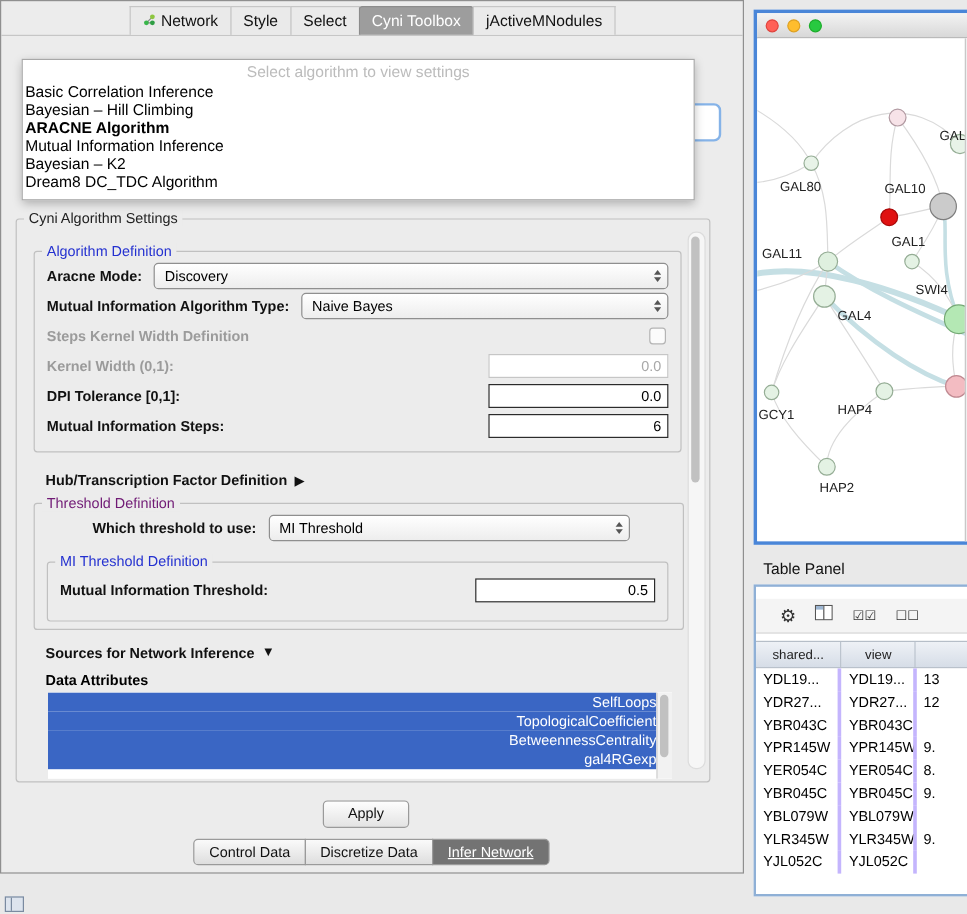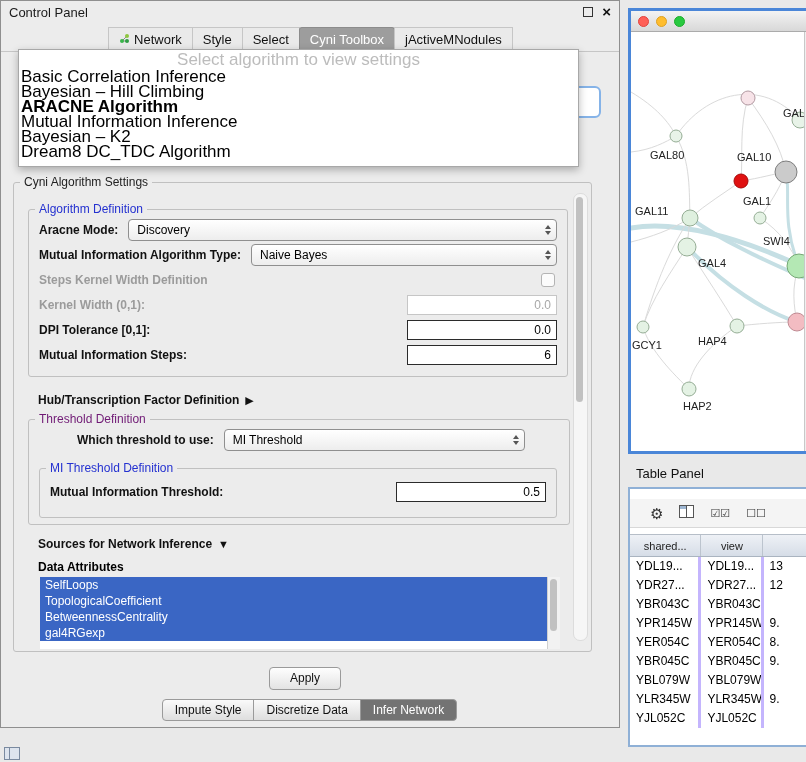--- a/index.html
+++ b/index.html
@@ -17,21 +17,21 @@
   .tabbar { margin-top:4px; height:24px; display:flex; justify-content:center; align-items:flex-end;
     border-bottom:1px solid #c6c6c6; }
   .tab { padding:4px 10px; font-size:13px; background:#eaeaea; border:1px solid #c6c6c6;
     border-bottom:none; margin-right:-1px; color:#111; display:flex; align-items:center; gap:4px; }
   .tab.active { background:#9d9d9d; color:#fff; border-color:#8c8c8c; border-radius:3px 3px 0 0; }
 
   .combo-sliver { position:absolute; left:544px; top:85px; width:52px; height:28px;
     border:2px solid #85b3e8; border-radius:6px; background:#fff; z-index:1; }
 
   .algo-popup { position:absolute; left:17px; top:48px; width:559px; height:116px; z-index:5;
-    background:#fff; border:1px solid #a8a8a8; box-shadow:0 3px 8px rgba(0,0,0,.28); font-size:17px; }
+    background:#fff; border:1px solid #a8a8a8; box-shadow:0 3px 8px rgba(0,0,0,.28); font-size:13px; }
   .popup-header { text-align:center; color:#bcbcbc; height:19px; line-height:19px; }
   .popup-item { height:15px; line-height:15px; padding-left:2px; color:#000; }
   .popup-item.sel { font-weight:bold; }
 
   
   .fieldset { position:absolute; border:1px solid #c0c0c0; border-radius:3px; }
   .legend { position:absolute; top:-8px; left:6px; background:#ececec; padding:0 4px; font-size:12px; }
   .legend.black { color:#222; }
   .legend.blue  { color:#2431d0; }
   .legend.green { color:#701a75; }
@@ -66,37 +66,37 @@
   .field.dis { border-color:#c6c6c6; color:#a8a8a8; }
   .checkbox { width:12px; height:12px; border:1px solid #b4b4b4; border-radius:3px;
     background:#fbfbfb; margin-left:auto; margin-right:2px; }
 
   .hub-row, .sources-row { position:absolute; left:24px; display:flex; align-items:center; gap:6px; }
   .hub-row { top:210px; }
   .sources-row { top:354px; }
   .tri { font-size:11px; color:#111; }
 
   .da-label { position:absolute; left:24px; top:377px; font-size:12px; font-weight:bold; }
-  .attr-list { position:absolute; left:26px; top:394px; width:520px; height:72px; background:#fff; overflow:hidden; }
+  .attr-list { position:absolute; left:26px; top:394px; width:520px; height:72px; background:#fff; overflow:hidden;text-align:right; }
   .attr-item { height:16px; line-height:16px; width:502px; padding-left:5px; font-size:12px;
     color:#fff; background:#3a66c4; white-space:nowrap; }
   .list-scroll { position:absolute; right:0; top:0; width:12px; height:100%;
     background:#f2f2f2; border-left:1px solid #d0d0d0; }
   .list-scroll .thumb { position:absolute; left:2px; top:2px; width:7px; height:52px;
     background:#c1c1c1; border-radius:4px; }
 
   .apply-btn { position:absolute; left:268px; top:666px; width:70px; height:21px;
     border:1px solid #9a9a9a; border-radius:4px; background:linear-gradient(#fefefe,#e3e3e3);
     font-size:12px; text-align:center; line-height:21px; color:#111; }
 
   .bottom-tabs { position:absolute; left:0; top:698px; width:100%; display:flex; justify-content:center; }
   .btab { padding:0 12px; height:20px; line-height:20px; font-size:12px; background:linear-gradient(#fafafa,#dedede);
     border:1px solid #9a9a9a; margin-left:-1px; color:#111; }
   .btab:first-child { border-radius:4px 0 0 4px; }
-  .btab:last-child { border-radius:0 4px 4px 0; }
+  .btab:last-child { border-radius:0 4px 4px 0;text-decoration:underline; }
   .btab.active { background:#737373; color:#fff; }
 
   
   .network-window { position:absolute; left:628px; top:8px; width:178px; height:440px;
     border:3px solid #4a86d8; background:#fff; }
   .net-titlebar { height:20px; background:linear-gradient(#f3f3f3,#d8d8d8);
     border-bottom:1px solid #ababab; display:flex; align-items:center; padding-left:7px; gap:7px; }
   .light { width:11px; height:11px; border-radius:50%; display:inline-block; }
   .light.red { background:#ff6057; border:1px solid #e0443e; box-sizing:border-box; }
   .light.yellow { background:#ffbd2e; border:1px solid #dea123; box-sizing:border-box; }
@@ -122,27 +122,20 @@
     white-space:nowrap; box-sizing:border-box; }
 
   .dock-icon { position:absolute; left:4px; top:747px; width:14px; height:11px;
     border:1px solid #7a8aa0; background:#dde4ee; }
   .dock-icon:before { content:""; position:absolute; left:4px; top:0; width:1px; height:100%; background:#7a8aa0; }
 </style>
 </head>
 <body>
 
 <div class="control-panel">
-  <div class="titlebar">
-    <span>Control Panel</span>
-    <span class="win-btns">
-      <span class="float-btn"></span>
-      <span class="close-btn">×</span>
-    </span>
-  </div>
 
   <div class="tabbar">
     <div class="tab">
       <span>
         <svg width="11" height="11" viewBox="0 0 11 11">
           <line x1="3" y1="8" x2="8" y2="3" stroke="#888" stroke-width="1"></line>
           <line x1="3" y1="8" x2="8" y2="8" stroke="#888" stroke-width="1"></line>
           <circle cx="3" cy="8" r="2" fill="#39b54a"></circle>
           <circle cx="8" cy="3" r="2" fill="#8dc63f"></circle>
           <circle cx="8" cy="8" r="2" fill="#2e9e43"></circle>
@@ -271,21 +264,21 @@
     </div>
 
     <div class="vscroll">
         <div class="thumb"></div>
       </div>
   </div>
 
   <div class="apply-btn">Apply</div>
 
   <div class="bottom-tabs">
-    <div class="btab">Impute Style</div>
+    <div class="btab">Control Data</div>
     <div class="btab">Discretize Data</div>
     <div class="btab active">Infer Network</div>
   </div>
 </div>
 
 <div class="network-window">
   <div class="net-titlebar">
     <span class="light red"></span>
     <span class="light yellow"></span>
     <span class="light green"></span>

